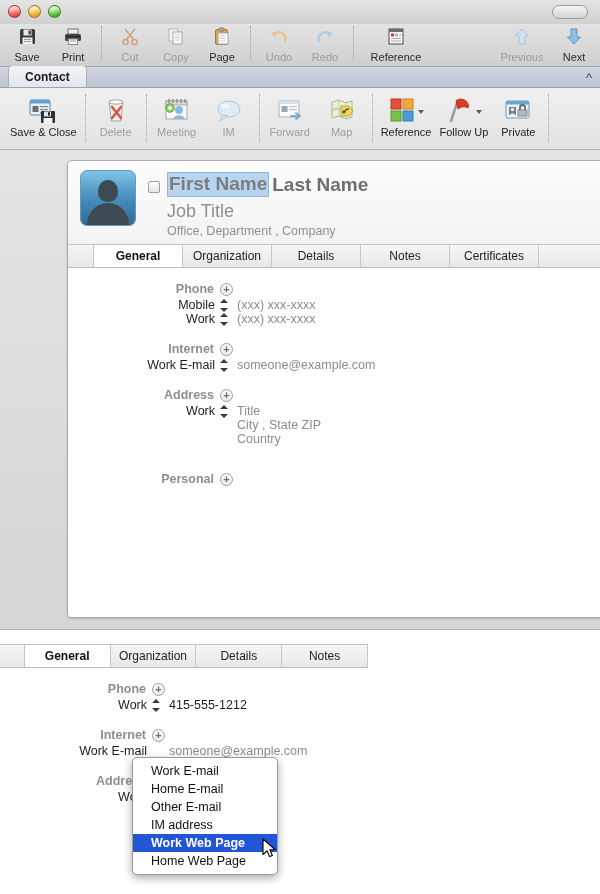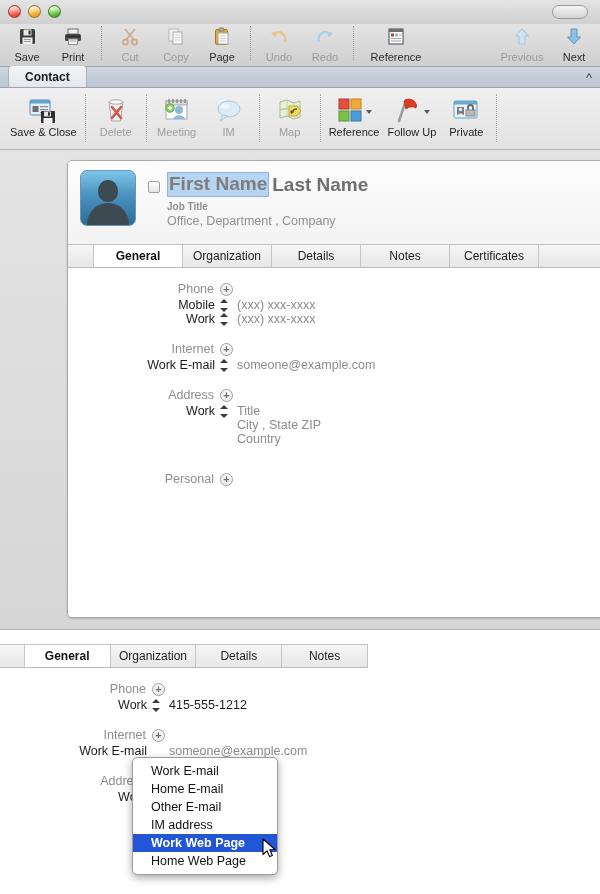--- a/index.html
+++ b/index.html
@@ -153,21 +153,21 @@
   .name-first {
     font-size: 19px; font-weight: bold; color: #7d7d7d;
     background: #b7d5f1; padding: 1px 2px 2px;
     border-radius: 1px;
     box-shadow: 0 0 0 1px #8db6dd inset;
   }
   .name-last {
     font-size: 19px; font-weight: bold; color: #6f6f6f;
     padding-left: 3px;
   }
-  .subline { font-size: 10px; color: #909090; margin-top: 4px; margin-left: 19px; font-weight: bold; }
+  .subline { font-size: 18px; color: #909090; margin-top: 4px; margin-left: 19px; }
   .subline2 { font-size: 12.5px; color: #909090; margin-top: 2px; margin-left: 19px; }
 
   
   .card-tabs {
     display: flex; height: 24px;
     background: linear-gradient(to bottom, #f6f6f6, #e7e7e7);
     border-top: 1px solid #c2c2c2;
     border-bottom: 1px solid #bbb;
   }
   .card-tabs .spacer {
@@ -181,21 +181,21 @@
     border-right: 1px solid #c6c6c6;
   }
   .ctab.active { background: #ffffff; color: #111; font-weight: bold; }
   .card-tabs .tail { flex: 1; background: linear-gradient(to bottom, #f6f6f6, #e7e7e7); }
 
   
   .form { padding-top: 14px; background: #fff; height: 100%; }
   .grp-row { display: flex; align-items: center; margin-bottom: 2px; }
   .grp-label {
     width: 152px; text-align: right; padding-right: 6px;
-    font-size: 12.5px; font-weight: normal; color: #8e8e8e;
+    font-size: 12.5px; font-weight: bold; color: #8e8e8e;
   }
   .plus {
     width: 13px; height: 13px; border-radius: 50%;
     border: 1px solid #9d9d9d; color: #6f6f6f;
     font-size: 11px; line-height: 11px; text-align: center;
     background: linear-gradient(to bottom,#fbfbfb,#ececec);
     font-weight: bold; flex: none;
   }
   .fld-row { display: flex; align-items: baseline; }
   .fld-label {
@@ -465,20 +465,33 @@
             <ellipse cx="15" cy="14" rx="11" ry="8" fill="#dcebf6" stroke="#a8c8dd"></ellipse>
             <path d="M9 20 L6 26 L14 21 Z" fill="#dcebf6" stroke="#a8c8dd"></path>
             <ellipse cx="11" cy="11" rx="4.5" ry="2.6" fill="#f2f8fc" opacity=".9"></ellipse>
           </svg>
       </span>
       <span class="lbl">IM</span>
     </div>
 
     <div class="rb-sep"></div>
 
+    <div class="rb-item dim">
+      <span class="glyph">
+        <svg width="30" height="30" viewBox="0 0 30 30">
+            <rect x="4" y="6" width="20" height="16" fill="#fafafa" stroke="#b0b0b0"></rect>
+            <rect x="4" y="6" width="20" height="3" fill="#cfe0ee"></rect>
+            <rect x="6.5" y="11" width="6" height="6" fill="#9aa8b2"></rect>
+            <rect x="14" y="11" width="8" height="1.2" fill="#c4c4c4"></rect>
+            <rect x="14" y="14" width="8" height="1.2" fill="#c4c4c4"></rect>
+            <path d="M16 21 H24 M21 18 L25 21 L21 24" stroke="#7fa8c9" stroke-width="2" fill="none" stroke-linecap="round" stroke-linejoin="round"></path>
+          </svg>
+      </span>
+      <span class="lbl">Forward</span>
+    </div>
 
     <div class="rb-item dim">
       <span class="glyph">
         <svg width="30" height="30" viewBox="0 0 30 30">
             <path d="M5 7 L12 5 L19 8 L25 6 V22 L19 24 L12 21 L5 23 Z" fill="#e8f0d8" stroke="#a8b88c"></path>
             <path d="M5 15 Q12 12 19 16 T25 14" stroke="#b8cc9c" stroke-width="1.4" fill="none"></path>
             <path d="M12 5 V21 M19 8 V24" stroke="#c4d0b0" stroke-width="1"></path>
             <path d="M14 11 L22 11 L26 16 L22 21 L14 21 Z" fill="#f0d85c" stroke="#c4a83c"></path>
             <path d="M22 14 Q18 14 18 17 H16 M17.2 15.6 L16 17 L17.2 18.4" stroke="#5a5a3c" stroke-width="1.5" fill="none"></path>
           </svg>

